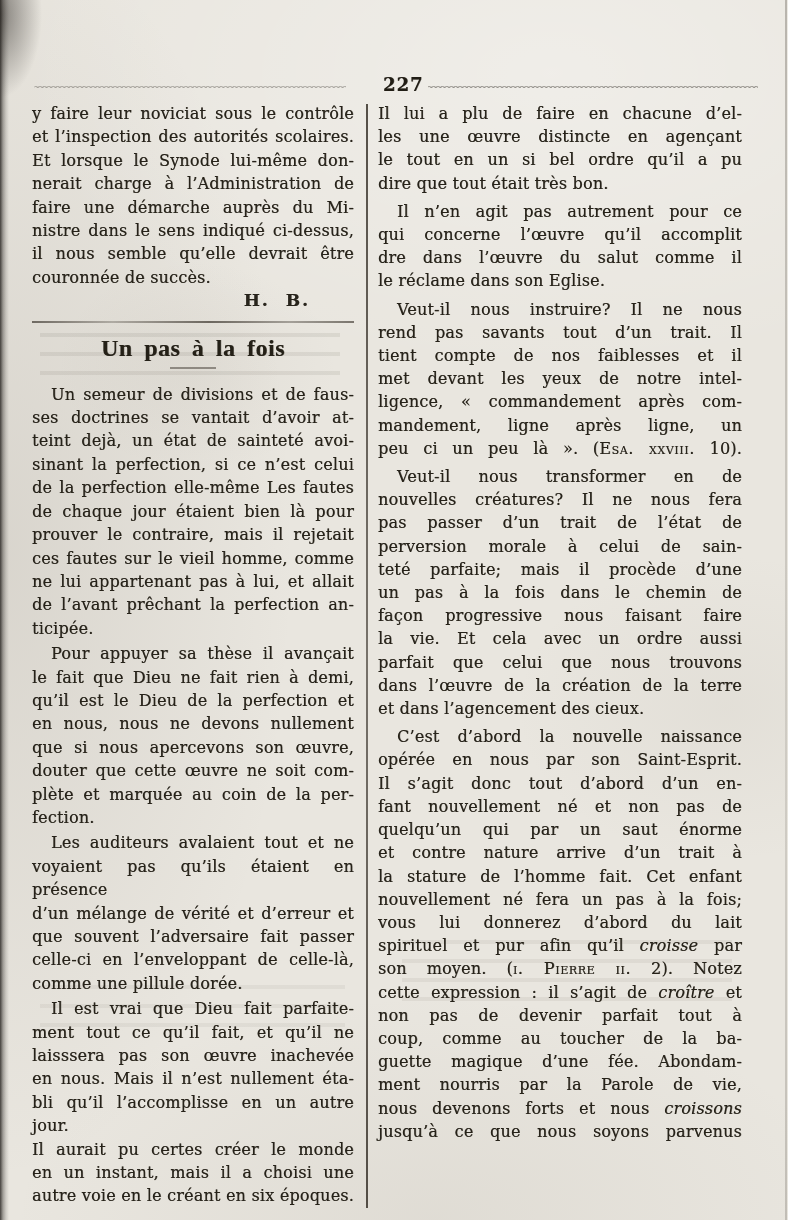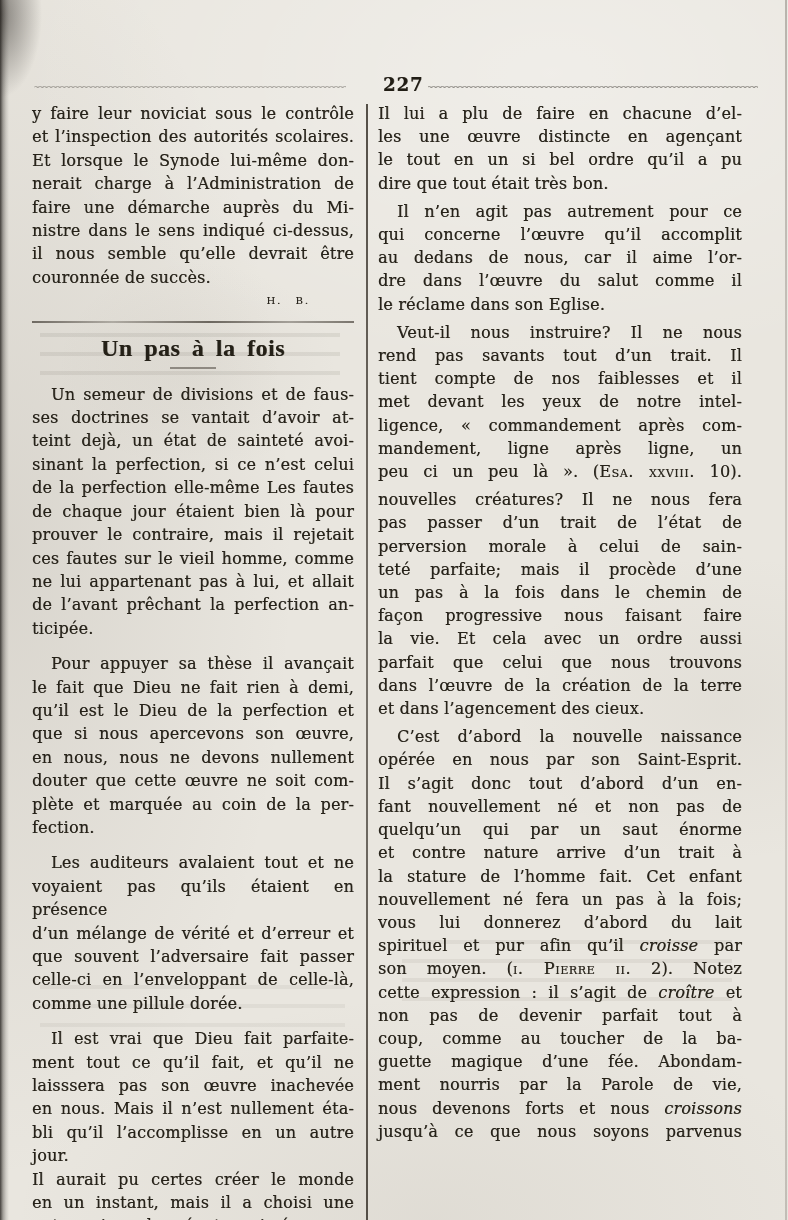--- a/index.html
+++ b/index.html
@@ -52,28 +52,28 @@
   .col-right { flex:1; }
 
   .para { }
   .line { text-align:justify; text-align-last:justify; text-justify:inter-word;
     letter-spacing:.2px; font-size:16px;
     text-shadow:.4px .2px 0 rgba(40,35,28,.55); }
   .col-left  .line { line-height:23.4px; }
   .col-right .line { line-height:23.2px; }
   .line.last { text-align-last:left; }
   .line.indent { text-indent:19px; }
-  .col-left  .article .para + .para { margin-top:12px; }
+  .col-left  .article .para + .para { margin-top:2px; }
   .col-right .para + .para { margin-top:5px; }
 
   .i  { font-style:italic; }
   .sc { font-variant:small-caps; letter-spacing:.6px; }
 
-  .signature { text-align:right; padding-right:44px; font-weight:normal;
-    font-size:10px; line-height:23.4px; letter-spacing:2px; word-spacing:8px;
+  .signature { text-align:right; padding-right:44px; font-weight:bold;
+    font-size:17px; line-height:23.4px; letter-spacing:2px; word-spacing:8px;
     color:#28241c; text-shadow:.4px .2px 0 rgba(40,35,28,.55); }
 
   .rule { height:2px; margin:8px 0 10px 0;
     background:linear-gradient(90deg, rgba(62,56,48,.70), rgba(62,56,48,.30) 25%,
       rgba(62,56,48,.72) 55%, rgba(62,56,48,.40) 80%, rgba(62,56,48,.65)); }
 
   .heading { margin:6px 0 0 0; text-align:center; font-weight:bold;
     font-size:24px; line-height:30px; letter-spacing:.5px; word-spacing:5px;
     color:#242017; text-shadow:.5px .3px 0 rgba(40,35,28,.5);font-family:Liberation Serif, serif; }
   .heading-dash { width:46px; height:2px; margin:4px auto 14px auto;
@@ -126,22 +126,22 @@
             <div class="line">prouver le contraire, mais il rejetait</div>
             <div class="line">ces fautes sur le vieil homme, comme</div>
             <div class="line">ne lui appartenant pas à lui, et allait</div>
             <div class="line">de l’avant prêchant la perfection an-</div>
             <div class="line last">ticipée.</div>
           </div>
           <div class="para">
             <div class="line indent">Pour appuyer sa thèse il avançait</div>
             <div class="line">le fait que Dieu ne fait rien à demi,</div>
             <div class="line">qu’il est le Dieu de la perfection et</div>
+            <div class="line">en nous, nous ne devons nullement</div>
             <div class="line">que si nous apercevons son œuvre,</div>
-            <div class="line">en nous, nous ne devons nullement</div>
             <div class="line">douter que cette œuvre ne soit com-</div>
             <div class="line">plète et marquée au coin de la per-</div>
             <div class="line last">fection.</div>
           </div>
           <div class="para">
             <div class="line indent">Les auditeurs avalaient tout et ne</div>
             <div class="line">voyaient pas qu’ils étaient en présence</div>
             <div class="line">d’un mélange de vérité et d’erreur et</div>
             <div class="line">que souvent l’adversaire fait passer</div>
             <div class="line">celle-ci en l’enveloppant de celle-là,</div>
@@ -165,34 +165,34 @@
     <div class="col-right">
         <div class="para">
           <div class="line">Il lui a plu de faire en chacune d’el-</div>
           <div class="line">les une œuvre distincte en agençant</div>
           <div class="line">le tout en un si bel ordre qu’il a pu</div>
           <div class="line last">dire que tout était très bon.</div>
         </div>
         <div class="para">
           <div class="line indent">Il n’en agit pas autrement pour ce</div>
           <div class="line">qui concerne l’œuvre qu’il accomplit</div>
-          <div class="line">au dedans de nous, car il aime l’or-</div>
           <div class="line">dre dans l’œuvre du salut comme il</div>
           <div class="line last">le réclame dans son Eglise.</div>
         </div>
         <div class="para">
           <div class="line indent">Veut-il nous instruire? Il ne nous</div>
           <div class="line">rend pas savants tout d’un trait. Il</div>
           <div class="line">tient compte de nos faiblesses et il</div>
           <div class="line">met devant les yeux de notre intel-</div>
           <div class="line">ligence, « commandement après com-</div>
           <div class="line">mandement, ligne après ligne, un</div>
           <div class="line"><span>peu ci un peu là ». (</span><span class="sc">Esa. xxviii.</span><span> 10).</span></div>
         </div>
         <div class="para">
+          <div class="line indent">Veut-il nous transformer en de</div>
           <div class="line">nouvelles créatures? Il ne nous fera</div>
           <div class="line">pas passer d’un trait de l’état de</div>
           <div class="line">perversion morale à celui de sain-</div>
           <div class="line">teté parfaite; mais il procède d’une</div>
           <div class="line">un pas à la fois dans le chemin de</div>
           <div class="line">façon progressive nous faisant faire</div>
           <div class="line">la vie. Et cela avec un ordre aussi</div>
           <div class="line">parfait que celui que nous trouvons</div>
           <div class="line">dans l’œuvre de la création de la terre</div>
           <div class="line last">et dans l’agencement des cieux.</div>

